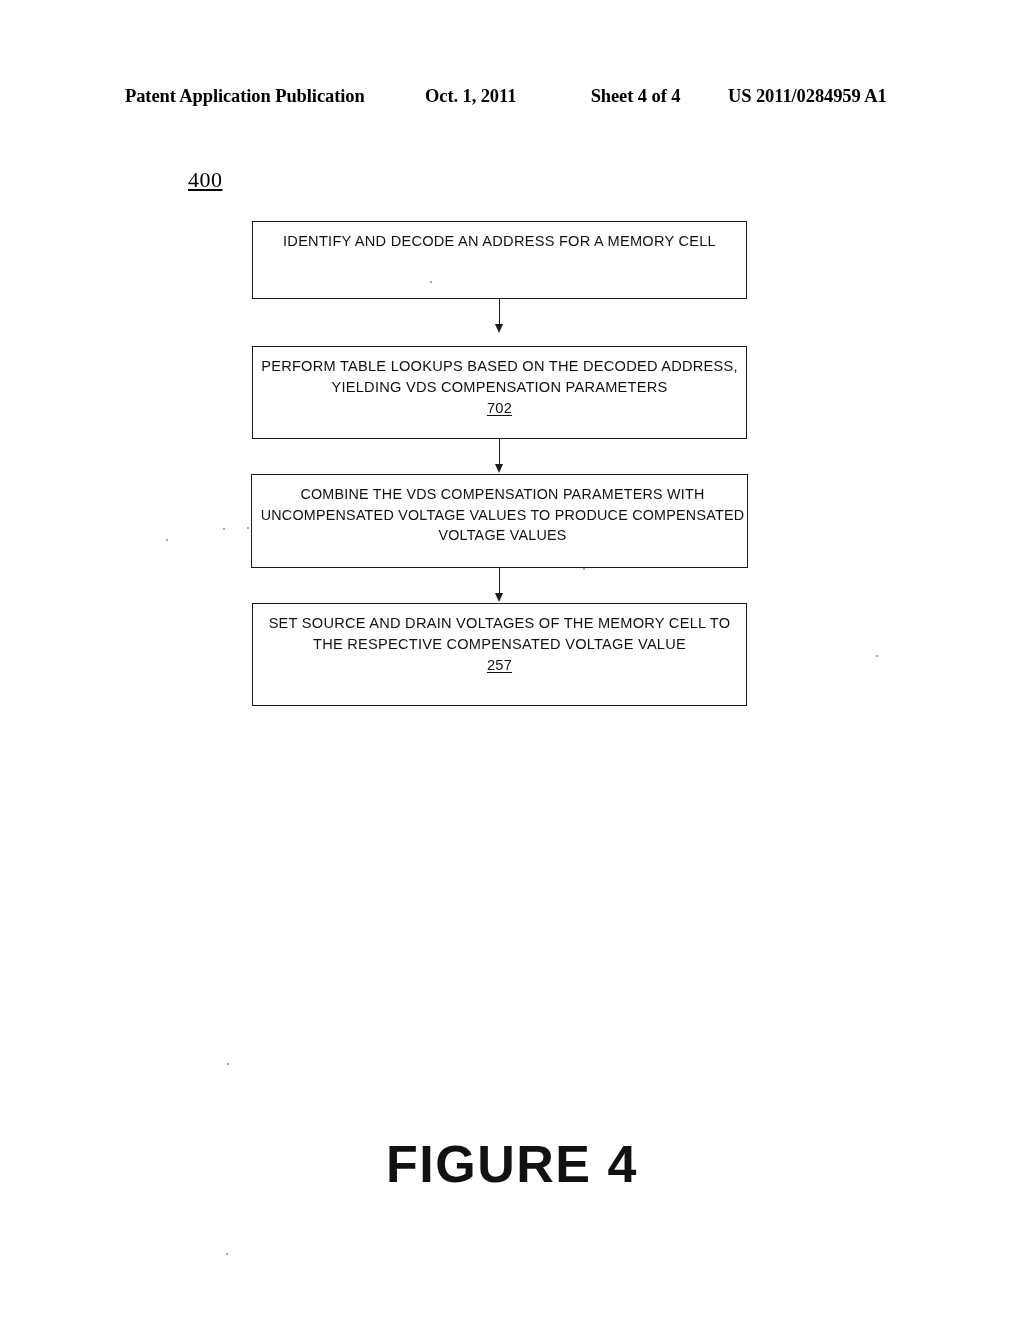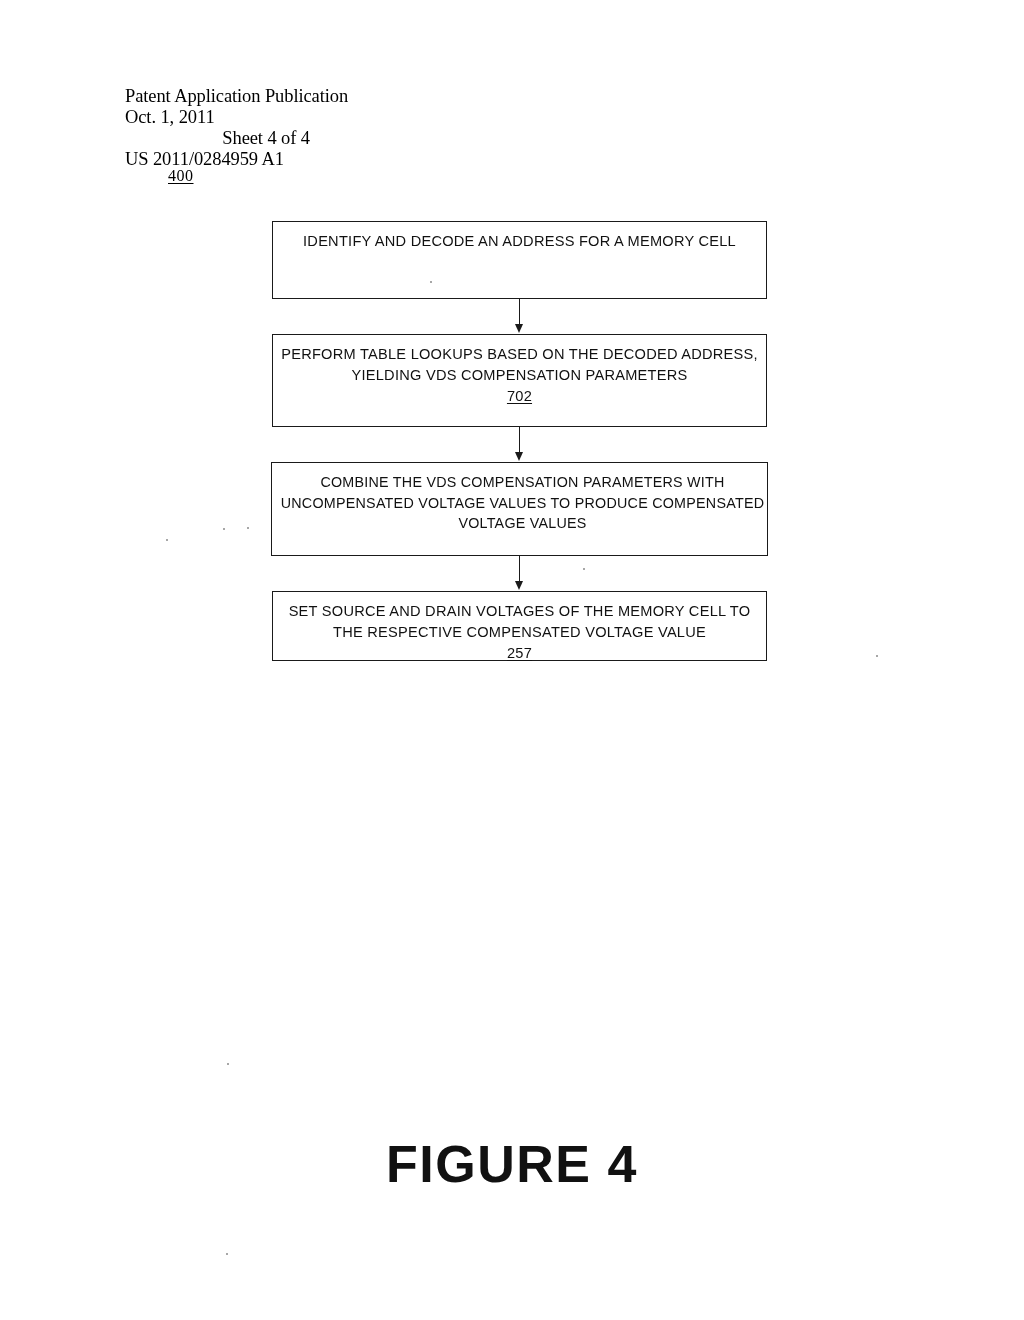--- a/index.html
+++ b/index.html
@@ -20,48 +20,47 @@
   
   .page-header {
     position: absolute;
     left: 125px;
     top: 86px;
     width: 776px;
     height: 24px;
     display: flex;
     align-items: baseline;
     font-family: "Liberation Serif", serif;
-    font-weight: normal;
+    font-weight: bold;
     font-size: 18.5px;
     letter-spacing: -0.1px;
     white-space: nowrap;
-    flex-direction: column;
   }
   .hdr-pub      { width: 300px; }
   .hdr-date     { width: 118px; text-align: left; }
-  .hdr-sheet    { width: 185px; text-align: right; }
+  .hdr-sheet    { width: 185px; text-align: center; }
   .hdr-patno    { flex: 1; text-align: left; }
 
   
   .fig-ref {
     position: absolute;
-    left: 168px;
+    left: 188px;
     top: 167px;
     font-family: "Liberation Serif", serif;
-    font-size: 16px;
+    font-size: 22px;
     font-weight: normal;
     text-decoration: underline;
     text-underline-offset: 2px;
     letter-spacing: 0.5px;
   }
 
   
   .flow {
     position: absolute;
-    left: 272px;
+    left: 252px;
     top: 221px;
     width: 495px;
   }
   .flow-box {
     box-sizing: border-box;
     border: 1.4px solid #1a1a1a;
     background: #ffffff;
     text-align: center;
     padding: 9px 6px 8px 6px;
     font-family: "Liberation Sans", sans-serif;
@@ -73,23 +72,23 @@
   .flow-box .txt { display: block; }
   .flow-box .num {
     display: block;
     text-decoration: underline;
     text-underline-offset: 2px;
     margin-top: 1px;
   }
 
   
   #box-402 { height: 78px; }
-  #box-404 { height: 93px; }
+  #box-404 { height: 93px; margin-top: 12px; }
   #box-406 { height: 94px; width: 497px; margin-left: -1px; padding-left: 8px; padding-right: 2px; font-size: 14.3px; }
-  #box-408 { height: 70px; }
+  #box-408 { height: 103px; }
 
   
   .connector {
     position: relative;
     height: 35px;
     width: 100%;
   }
   .connector .stem {
     position: absolute;
     left: 50%;

